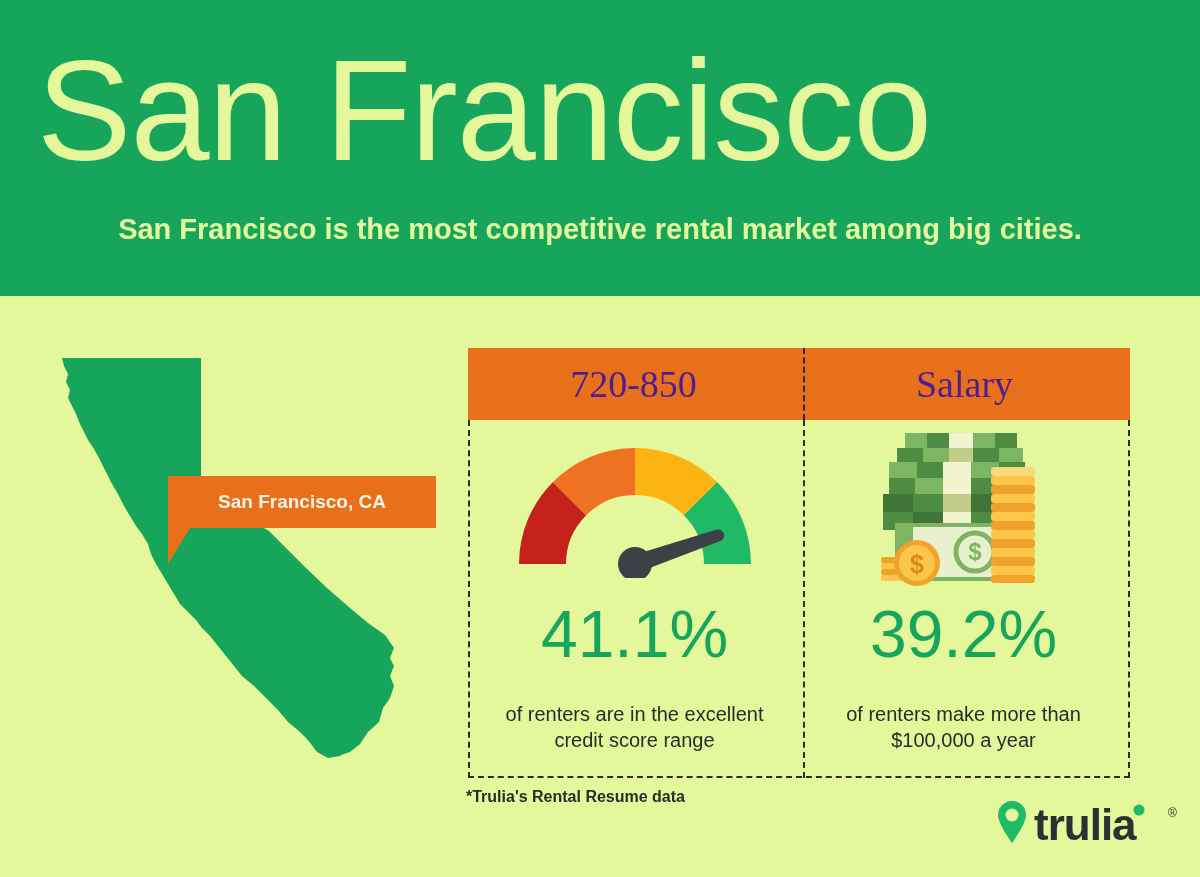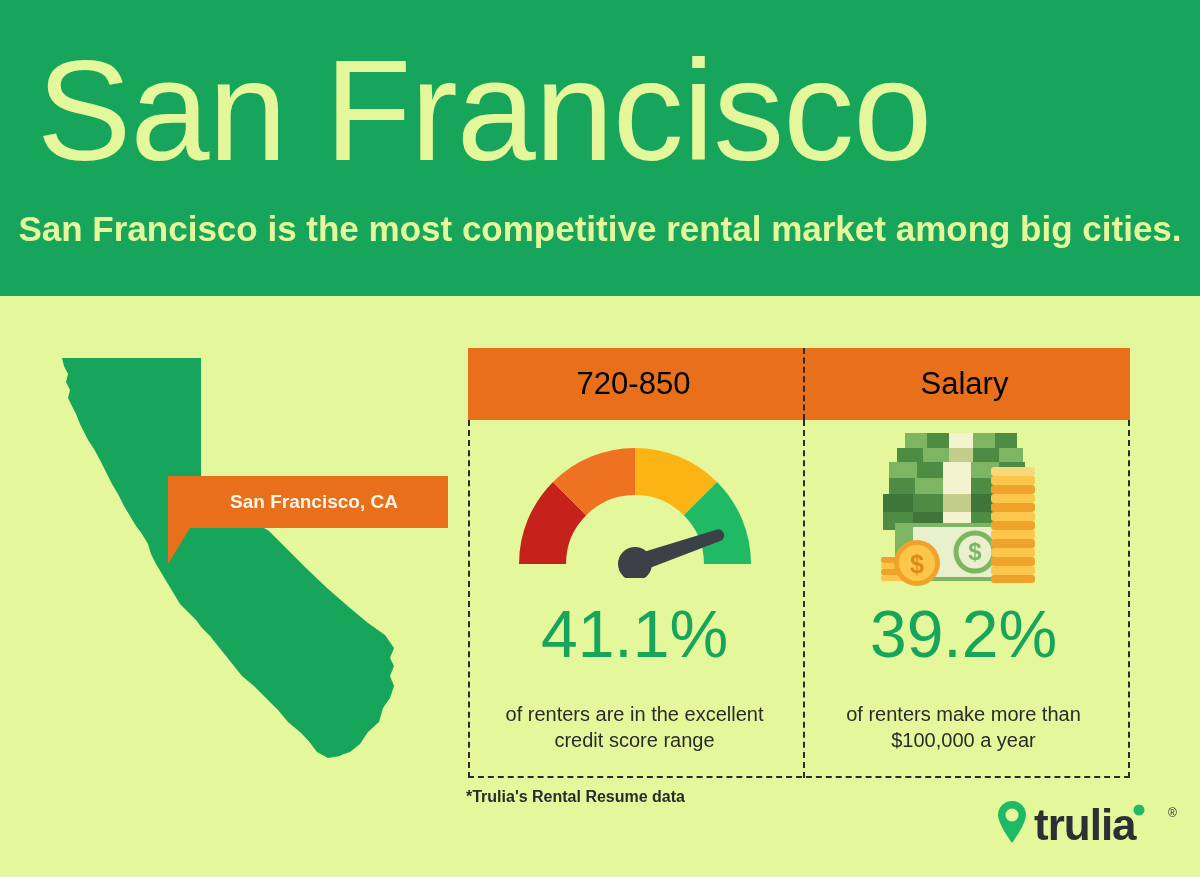--- a/index.html
+++ b/index.html
@@ -36,21 +36,21 @@
     letter-spacing: -1px;
     font-family: "Liberation Sans", sans-serif;
     white-space: nowrap;
   }
   .subtitle {
     position: absolute;
     left: 0; top: 209px;
     width: 1200px;
     text-align: center;
     color: #e4f79b;
-    font-size: 35px;
+    font-size: 29px;
     line-height: 40px;
     font-weight: bold;
     font-family: "Liberation Sans", sans-serif;
     white-space: nowrap;
   }
 
   
   .map-wrap {
     position: absolute;
     left: 38px; top: 336px;
@@ -58,21 +58,20 @@
   }
   .map-svg { display: block; }
   .map-callout {
     position: absolute;
     left: 130px; top: 140px;
     width: 268px; height: 52px;
     background: #e8701a;
     display: flex;
     align-items: center;
     justify-content: center;
-    padding-left: 12px;
   }
   .map-callout span {
     color: #fdf6e8;
     font-size: 19px;
     font-weight: bold;
     font-family: "Liberation Sans", sans-serif;
     white-space: nowrap;
   }
   .callout-tail {
     position: absolute;
@@ -94,24 +93,24 @@
     left: 0; top: 0;
     width: 662px; height: 72px;
     background: #e8701a;
     display: flex;
   }
   .panel-head .hcell {
     flex: 1;
     display: flex;
     align-items: center;
     justify-content: center;
-    color: #000000;
-    font-size: 31px;
+    color: #4c1d95;
+    font-size: 38px;
     font-weight: 400;
-    font-family: Liberation Sans, sans-serif;
+    font-family: Liberation Serif, serif;
     white-space: nowrap;
   }
   .head-divider {
     position: absolute;
     left: 335px; top: 0;
     width: 0; height: 72px;
     border-left: 2px dashed #2b2b2b;
   }
   .panel-body {
     position: absolute;

